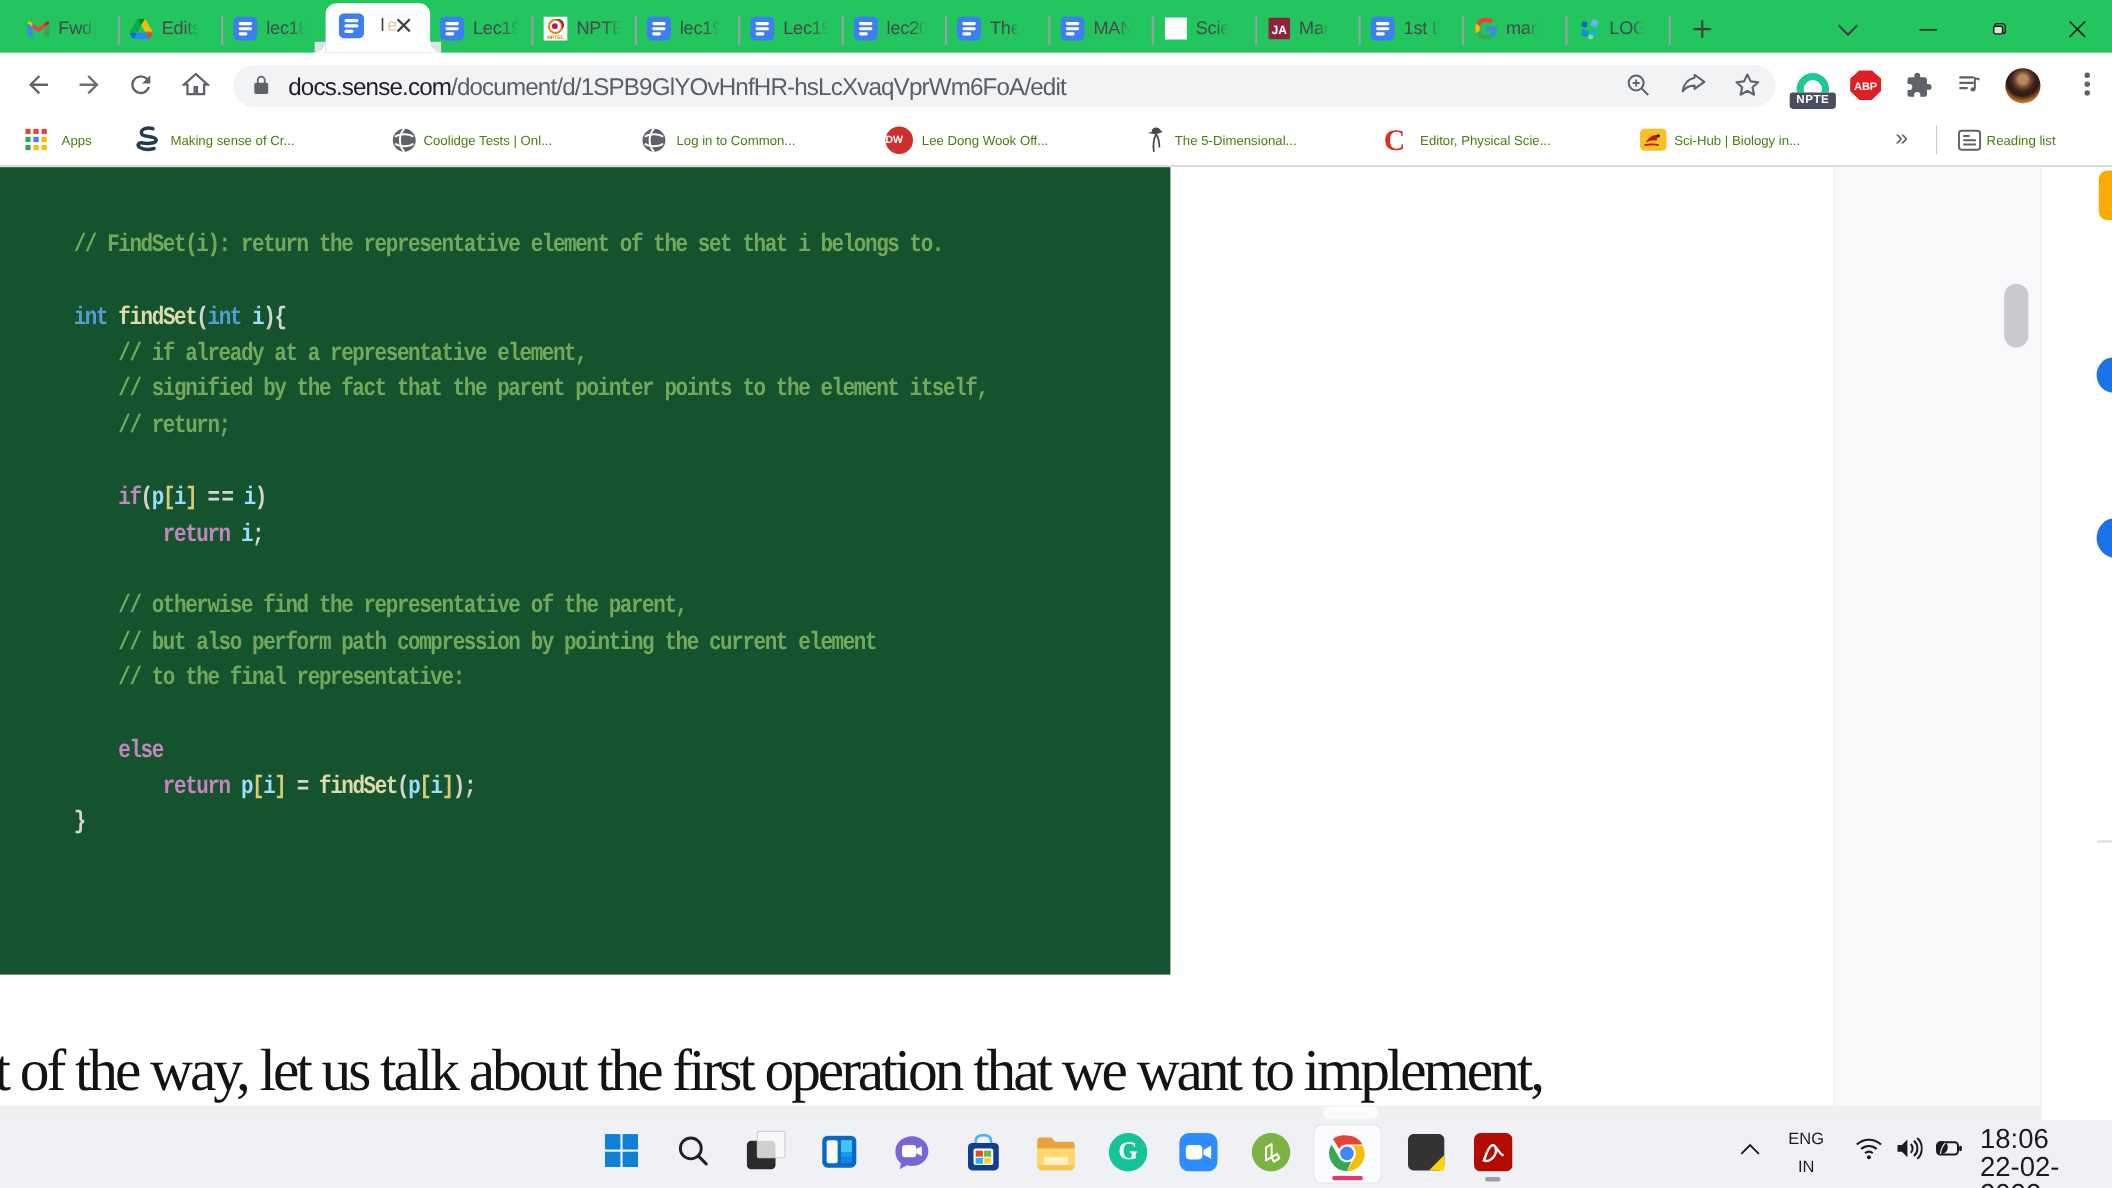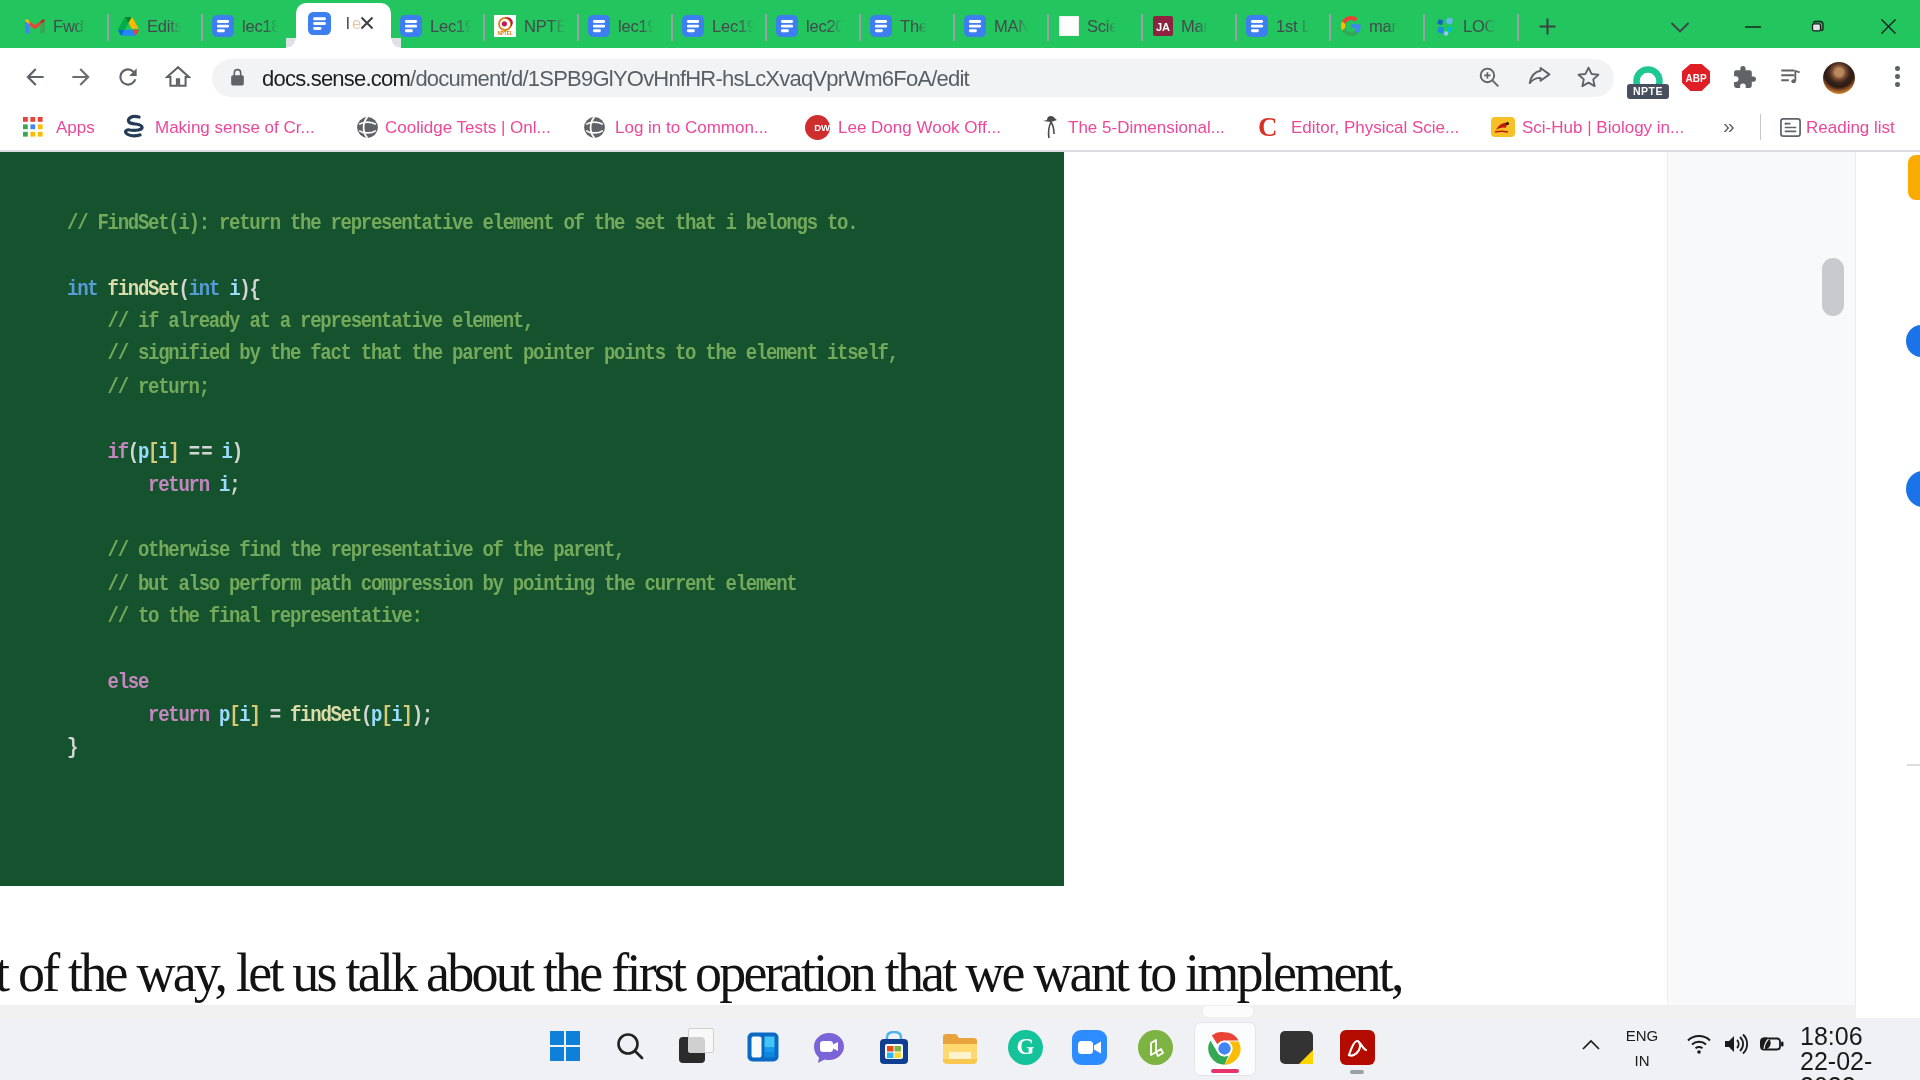--- a/index.html
+++ b/index.html
@@ -7,21 +7,21 @@
 .tab{position:absolute;top:7px;height:38px;display:flex;align-items:center}
 .tab .ttl{margin-left:8px;font-size:16.5px;color:#45494e;letter-spacing:-.2px;white-space:nowrap;overflow:hidden;
   -webkit-mask-image:linear-gradient(90deg,#000 60%,transparent 95%);mask-image:linear-gradient(90deg,#000 60%,transparent 95%)}
 .sep{position:absolute;top:14px;width:2px;height:27px;background:#9aa0a6}
 #activetab{position:absolute;left:296px;top:3px;width:95px;height:45px;background:#fff;border-radius:10px 10px 0 0}
 #tbbg{position:absolute;left:0;top:48px;width:1920px;height:57px;background:#fff}
 #toolbar{position:absolute;left:0;top:48px;width:1920px;height:57px}
 #omni{position:absolute;left:212px;top:59px;width:1402px;height:38px;background:#f1f3f4;border-radius:19px}
 #urltxt{position:absolute;left:262px;top:66px;font-size:22px;color:#202124;letter-spacing:-0.78px;white-space:nowrap}
 #bookbar{position:absolute;left:0;top:105px;width:1920px;height:45px;background:#fff}
-#bookbar .bm{position:absolute;top:0;height:45px;display:flex;align-items:center;font-size:17px;color:#ec4899}
+#bookbar .bm{position:absolute;top:0;height:45px;display:flex;align-items:center;font-size:12px;color:#4d7c0f}
 #divline{position:absolute;left:0;top:150px;width:1920px;height:2px;background:#dadce0}
 #content{position:absolute;left:0;top:152px;width:1920px;height:866px;background:#fff}
 #codeblk{position:absolute;left:0;top:0;width:1064px;height:734px;background:#14532d}
 pre{font-family:"Liberation Mono",monospace;font-size:19px;font-weight:bold;letter-spacing:-1.27px;line-height:27.33px;position:absolute;left:67px;top:55px;transform:scaleY(1.2);transform-origin:0 0}
 .cm{color:#74a95c}.kw{color:#c586c0}.ty{color:#569cd6}.fn{color:#dcdcaa}.vr{color:#9cdcfe}.pn{color:#d4d4d4}.bk{color:#d9c976}
 #serifline{position:absolute;left:-5px;top:790px;font-family:"Liberation Serif",serif;font-size:54px;color:#131313;white-space:nowrap;letter-spacing:-2.78px}
 #scrollstrip{position:absolute;left:1667px;top:0;width:189px;height:853px;background:#f8f9fa;border-left:1px solid #ebebeb;border-right:1px solid #ebebeb}
 #sthumb{position:absolute;left:1822px;top:106px;width:22px;height:58px;border-radius:11px;background:#c8cace}
 #botstrip{position:absolute;left:0;top:853px;width:1856px;height:13px;background:#f0f0f1}
 #hthumb{position:absolute;left:1203px;top:854px;width:50px;height:11px;border-radius:5px;background:#fcfcfc}
@@ -311,21 +311,21 @@
       <path d="M4 9c4-3 12-3 16 0M4 15c4 3 12 3 16 0" stroke="#fff" stroke-width="1.7" fill="none"></path>
       <path d="M12 2c-5 5-5 15 0 20" stroke="#fff" stroke-width="1.7" fill="none"></path>
     </svg>
 <span class="bm" style="left:385px">Coolidge Tests | Onl...</span>
 <svg width="25" height="25" viewBox="0 0 24 24" style="position:absolute;left:582px;top:10px">
       <circle cx="12" cy="12" r="10" fill="#5f6368"></circle>
       <path d="M4 9c4-3 12-3 16 0M4 15c4 3 12 3 16 0" stroke="#fff" stroke-width="1.7" fill="none"></path>
       <path d="M12 2c-5 5-5 15 0 20" stroke="#fff" stroke-width="1.7" fill="none"></path>
     </svg>
 <span class="bm" style="left:615px">Log in to Common...</span>
-<div style="position:absolute;left:805px;top:10px;width:25px;height:25px;border-radius:50%;background:#cf2e2e;color:#fff;font-size:9.5px;font-weight:bold;text-align:right;line-height:25px">DW</div>
+<div style="position:absolute;left:805px;top:10px;width:25px;height:25px;border-radius:50%;background:#cf2e2e;color:#fff;font-size:9.5px;font-weight:bold;text-align:left;line-height:25px">DW</div>
 <span class="bm" style="left:838px">Lee Dong Wook Off...</span>
 <svg width="22" height="26" viewBox="0 0 22 26" style="position:absolute;left:1040px;top:9px">
       <path d="M11 2c-3 0-4 2-4 4l-4 1 8 1 6-2c-2-1-3-4-6-4z" fill="#4a4a4a"></path>
       <path d="M11 8c-2 4-3 10-2 16M11 8c2 3 3 8 3 12" stroke="#4a4a4a" stroke-width="1.6" fill="none"></path>
     </svg>
 <span class="bm" style="left:1068px">The 5-Dimensional...</span>
 <span style="position:absolute;left:1258px;top:7px;font-family:'Liberation Serif',serif;font-size:27px;font-weight:bold;color:#d93025">C</span>
 <span class="bm" style="left:1291px">Editor, Physical Scie...</span>
 <svg width="26" height="26" viewBox="0 0 26 26" style="position:absolute;left:1490px;top:9px">
       <rect x="1" y="3" width="24" height="20" rx="4" fill="#f6c026"></rect>

